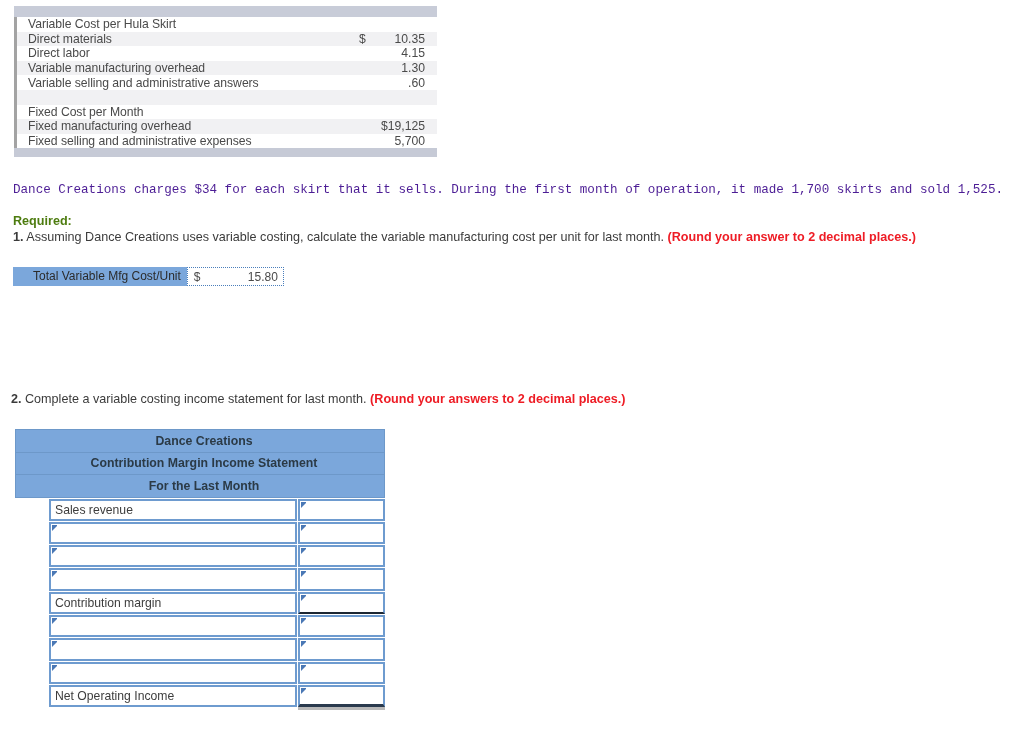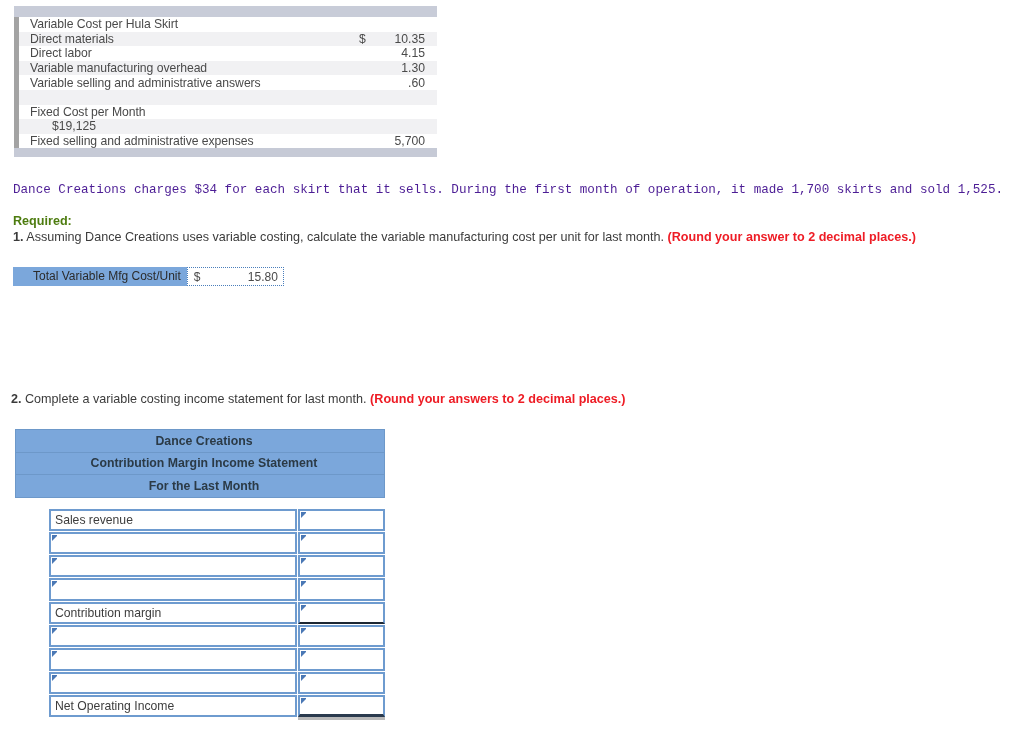--- a/index.html
+++ b/index.html
@@ -27,21 +27,21 @@
   .cost-band {
     height: 11px;
     background: #c8ccd8;
   }
   .cost-band.bottom {
     height: 9px;
     background: #c6cad6;
     margin-top: 0px;
   }
   .cost-body {
-    border-left: 5px solid #a3a3a3;
+    border-left: 3px solid #a3a3a3;
     background: #ffffff;
   }
   .cost-row {
     display: flex;
     align-items: center;
     height: 14.6px;
     padding-left: 11px;
     padding-right: 12px;
     box-sizing: border-box;
   }
@@ -167,21 +167,21 @@
   .is-head-row:last-of-type { }
   .is-head-row span {
     font-size: 12.3px;
     font-weight: bold;
     color: #2b3a46;
   }
   .is-head-stack {
     border-bottom: 1px solid #6d98c9;
   }
 
-  .is-body { margin-top: 11px; padding-left: 34px; }
+  .is-body { margin-top: 1px; padding-left: 34px; }
 
   .is-row {
     display: flex;
     height: 22.3px;
     margin-bottom: 1px;
   }
   .is-cell {
     position: relative;
     box-sizing: border-box;
     background: #ffffff;
@@ -255,20 +255,21 @@
         <div class="cost-label"></div>
         <div class="cost-cur"></div>
         <div class="cost-val"></div>
       </div>
       <div class="cost-row">
         <div class="cost-label">Fixed Cost per Month</div>
         <div class="cost-cur"></div>
         <div class="cost-val"></div>
       </div>
       <div class="cost-row alt">
+        <div class="cost-label">Fixed manufacturing overhead</div>
         <div class="cost-cur"></div>
         <div class="cost-val">$19,125</div>
       </div>
       <div class="cost-row">
         <div class="cost-label">Fixed selling and administrative expenses</div>
         <div class="cost-cur"></div>
         <div class="cost-val">5,700</div>
       </div>
     </div>
   <div class="cost-band bottom"></div>

